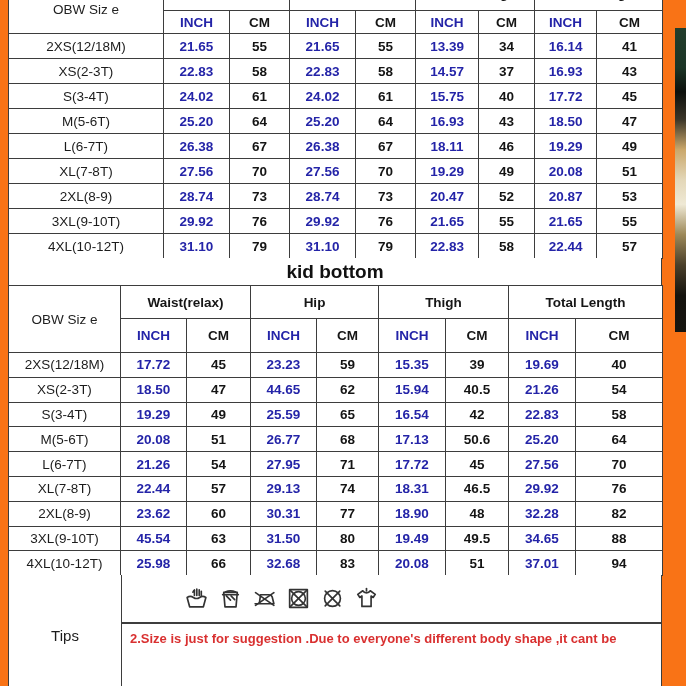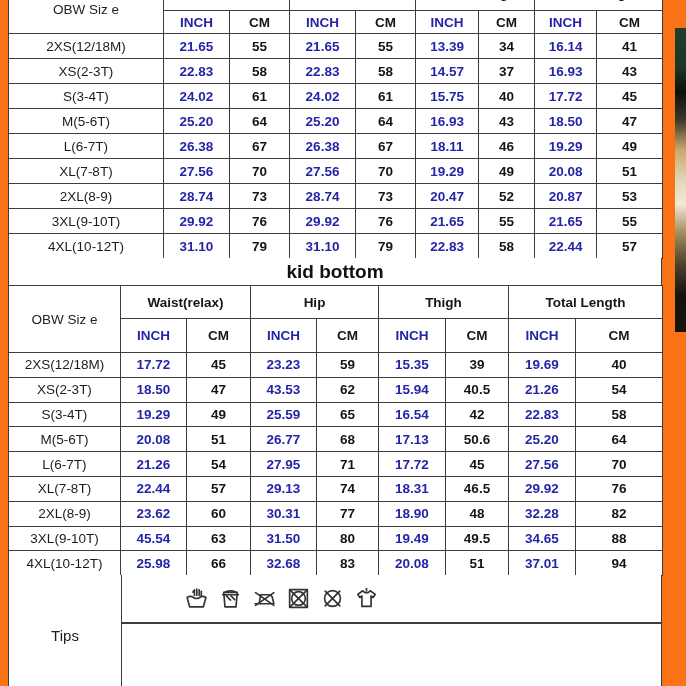--- a/index.html
+++ b/index.html
@@ -259,21 +259,21 @@
           <td class="inch">15.35</td>
           <td class="cm">39</td>
           <td class="inch">19.69</td>
           <td class="cm">40</td>
         </tr>
 
         <tr class="data-row">
           <td class="size-col">XS(2-3T)</td>
           <td class="inch">18.50</td>
           <td class="cm">47</td>
-          <td class="inch">43.53</td>
+          <td class="inch">44.65</td>
           <td class="cm">62</td>
           <td class="inch">15.94</td>
           <td class="cm">40.5</td>
           <td class="inch">21.26</td>
           <td class="cm">54</td>
         </tr>
 
         <tr class="data-row">
           <td class="size-col">S(3-4T)</td>
           <td class="inch">19.29</td>
@@ -399,19 +399,20 @@
             </svg>
         </span>
         <span class="cicon">
           <svg viewBox="0 0 24 24">
               <path d="M8.4 4.6 L3.6 8 L5.6 11 L7.6 9.6 V19.6 H16.4 V9.6 L18.4 11 L20.4 8 L15.6 4.6 Q14.4 6.6 12 6.6 Q9.6 6.6 8.4 4.6 Z"></path>
               <path d="M12 2.4 V4.8"></path>
             </svg>
         </span>
       </div>
       <div class="tips-text">
+        <div class="tip-line">2.Size is just for suggestion .Due to everyone's different body shape ,it cant be</div>
       </div>
     </div>
   </div>
 
   <div class="photo-sliver"></div>
 
 </div>
 
 </body></html>

